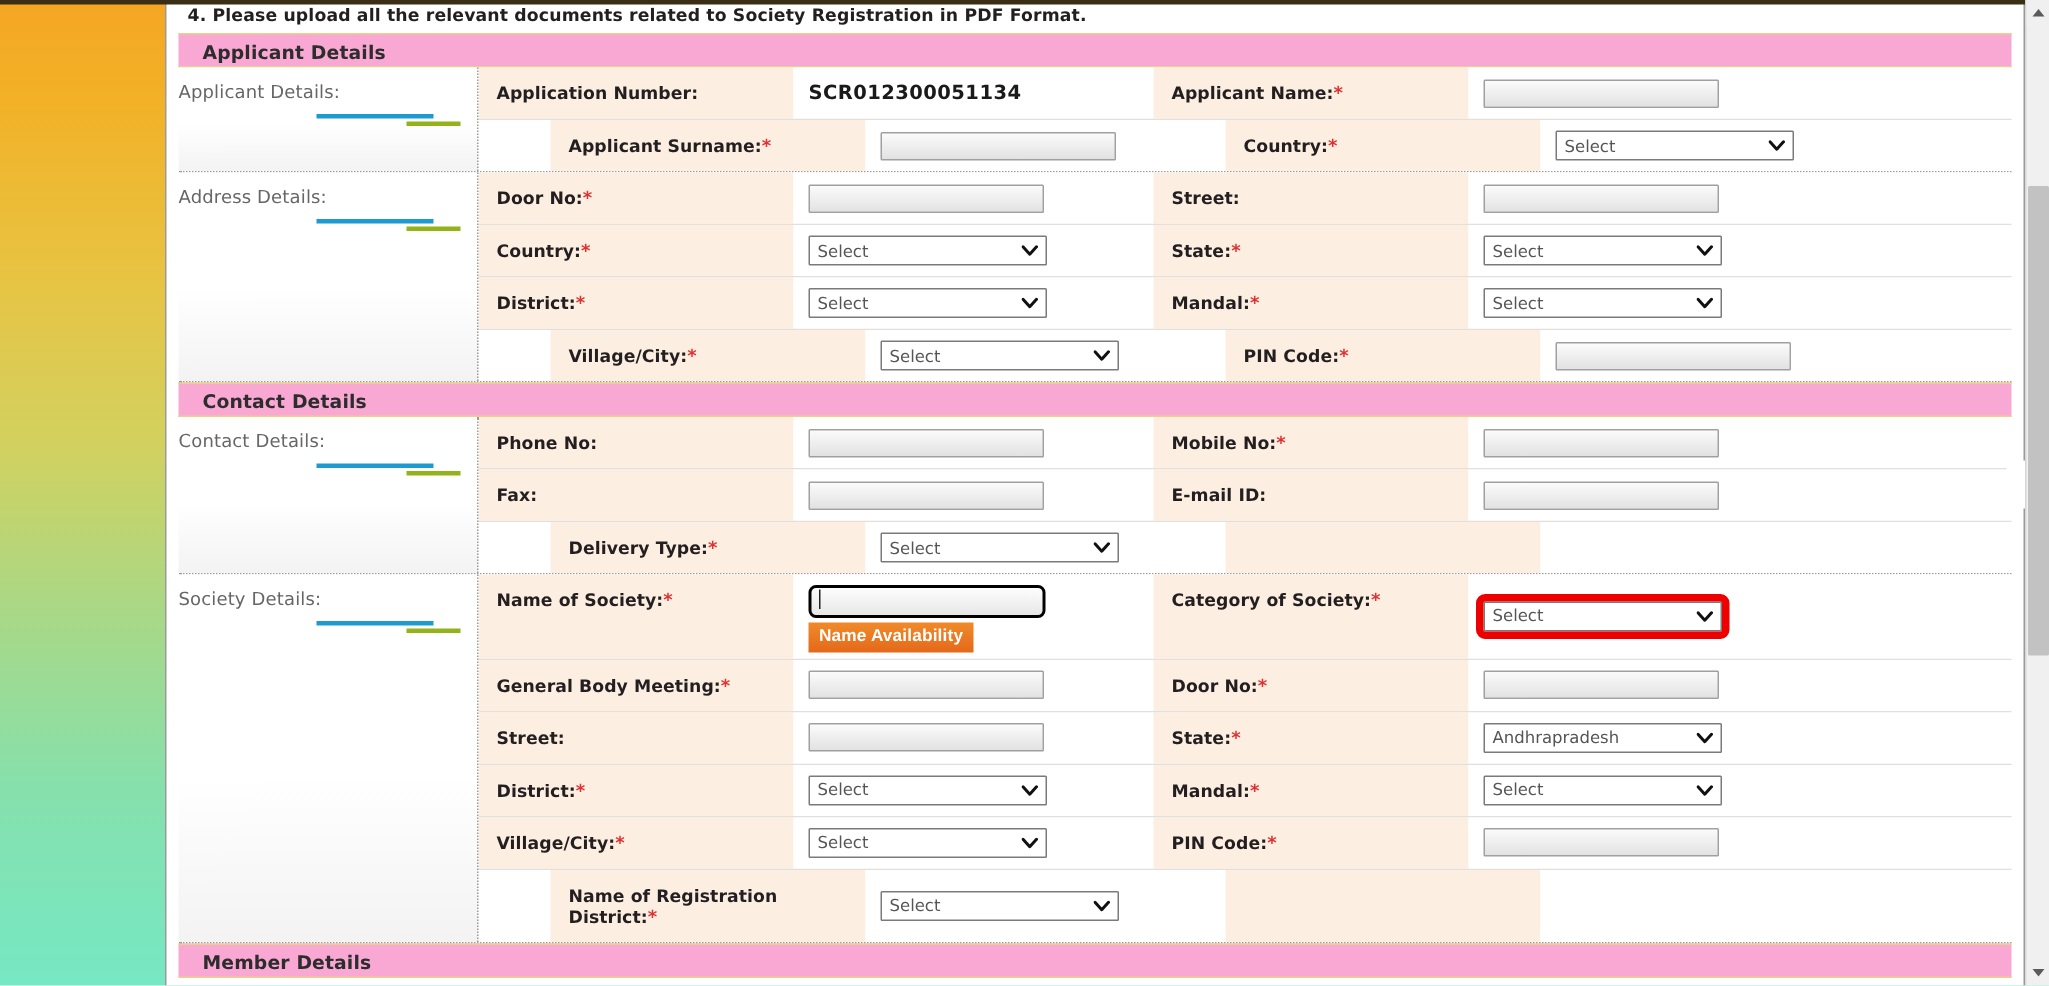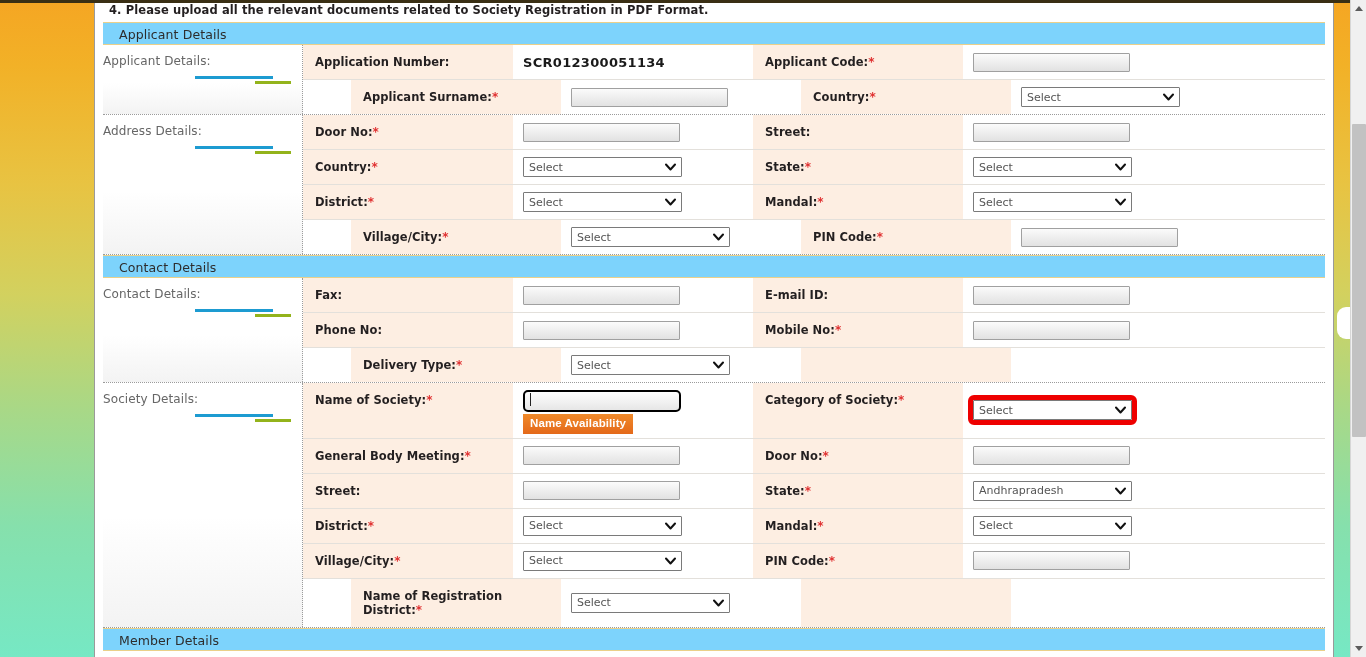--- a/index.html
+++ b/index.html
@@ -13,44 +13,44 @@
     background: linear-gradient(to bottom, #f5a623 0%, #f2b127 10%, #e8c342 28%, #d2d15f 45%, #a9d886 62%, #86e0ac 80%, #76e8c4 100%);
     position: relative;
   }
   .top-dark-strip {
     position: absolute; top: 0; left: 0; width: 1350px; height: 3px;
     background: #3a2f14; z-index: 6;
   }
 
   
   .page-wrap {
-    position: absolute; top: 0; left: 94px; width: 1240px; height: 657px;
+    position: absolute; top: 0; left: 110px; width: 1240px; height: 657px;
     background: #ffffff;
     border-left: 1px solid #9a9a9a;
     border-right: 1px solid #9a9a9a;
     overflow: hidden;
   }
   .content-inner {
     position: absolute; top: 0; left: 0; right: 0;
     padding: 0 8px;
   }
 
   .note-line {
     font-size: 11.5px; font-weight: bold; color: #231f20;
     padding: 2px 0 4px 6px; line-height: 16px; letter-spacing: .1px;
   }
 
   
   .sec-head {
-    background: #7dd3fc;
+    background: #f9a8d4;
     border-top: 1px solid #ead08a;
     border-bottom: 1px solid #ead08a;
     height: 23px; line-height: 23px;
     padding-left: 16px;
-    font-size: 12.5px; font-weight: normal; color: #2d2d2d;
+    font-size: 12.5px; font-weight: bold; color: #2d2d2d;
     letter-spacing: .1px;
   }
 
   
   .block {
     display: flex;
     border-bottom: 1px dotted #9b9b9b;
     background: #fff;
   }
   .side-label {
@@ -206,21 +206,21 @@
             <div class="txt">Applicant Details:</div>
             <div class="rule-blue"></div>
             <div class="rule-olive"></div>
           </div>
           <div class="fields">
             <div class="frow">
               <div class="cell-lbl"><span>Application Number:</span></div>
               <div class="cell-val">
                 <span class="appnum">SCR012300051134</span>
               </div>
-              <div class="cell-lbl r"><span>Applicant Code:</span><span class="req">*</span></div>
+              <div class="cell-lbl r"><span>Applicant Name:</span><span class="req">*</span></div>
               <div class="cell-val fill">
                 <input class="txtbox" type="text" value="" style="">
               </div>
             </div>
             <div class="frow">
               <div class="cell-lbl"><span>Applicant Surname:</span><span class="req">*</span></div>
               <div class="cell-val">
                 <input class="txtbox" type="text" value="" style="">
               </div>
               <div class="cell-lbl r"><span>Country:</span><span class="req">*</span></div>
@@ -323,35 +323,35 @@
         </div>
         <div class="sec-head">Contact Details</div>
         <div class="block">
           <div class="side-label">
             <div class="txt">Contact Details:</div>
             <div class="rule-blue"></div>
             <div class="rule-olive"></div>
           </div>
           <div class="fields">
             <div class="frow">
+              <div class="cell-lbl"><span>Phone No:</span></div>
+              <div class="cell-val">
+                <input class="txtbox" type="text" value="" style="">
+              </div>
+              <div class="cell-lbl r"><span>Mobile No:</span><span class="req">*</span></div>
+              <div class="cell-val fill">
+                <input class="txtbox" type="text" value="" style="">
+              </div>
+            </div>
+            <div class="frow">
               <div class="cell-lbl"><span>Fax:</span></div>
               <div class="cell-val">
                 <input class="txtbox" type="text" value="" style="">
               </div>
               <div class="cell-lbl r"><span>E-mail ID:</span></div>
-              <div class="cell-val fill">
-                <input class="txtbox" type="text" value="" style="">
-              </div>
-            </div>
-            <div class="frow">
-              <div class="cell-lbl"><span>Phone No:</span></div>
-              <div class="cell-val">
-                <input class="txtbox" type="text" value="" style="">
-              </div>
-              <div class="cell-lbl r"><span>Mobile No:</span><span class="req">*</span></div>
               <div class="cell-val fill">
                 <input class="txtbox" type="text" value="" style="">
               </div>
             </div>
             <div class="frow">
               <div class="cell-lbl"><span>Delivery Type:</span><span class="req">*</span></div>
               <div class="cell-val">
                 <span class="selbox">
                   <span class="sel-text">Select</span>
                   <span class="chev">

